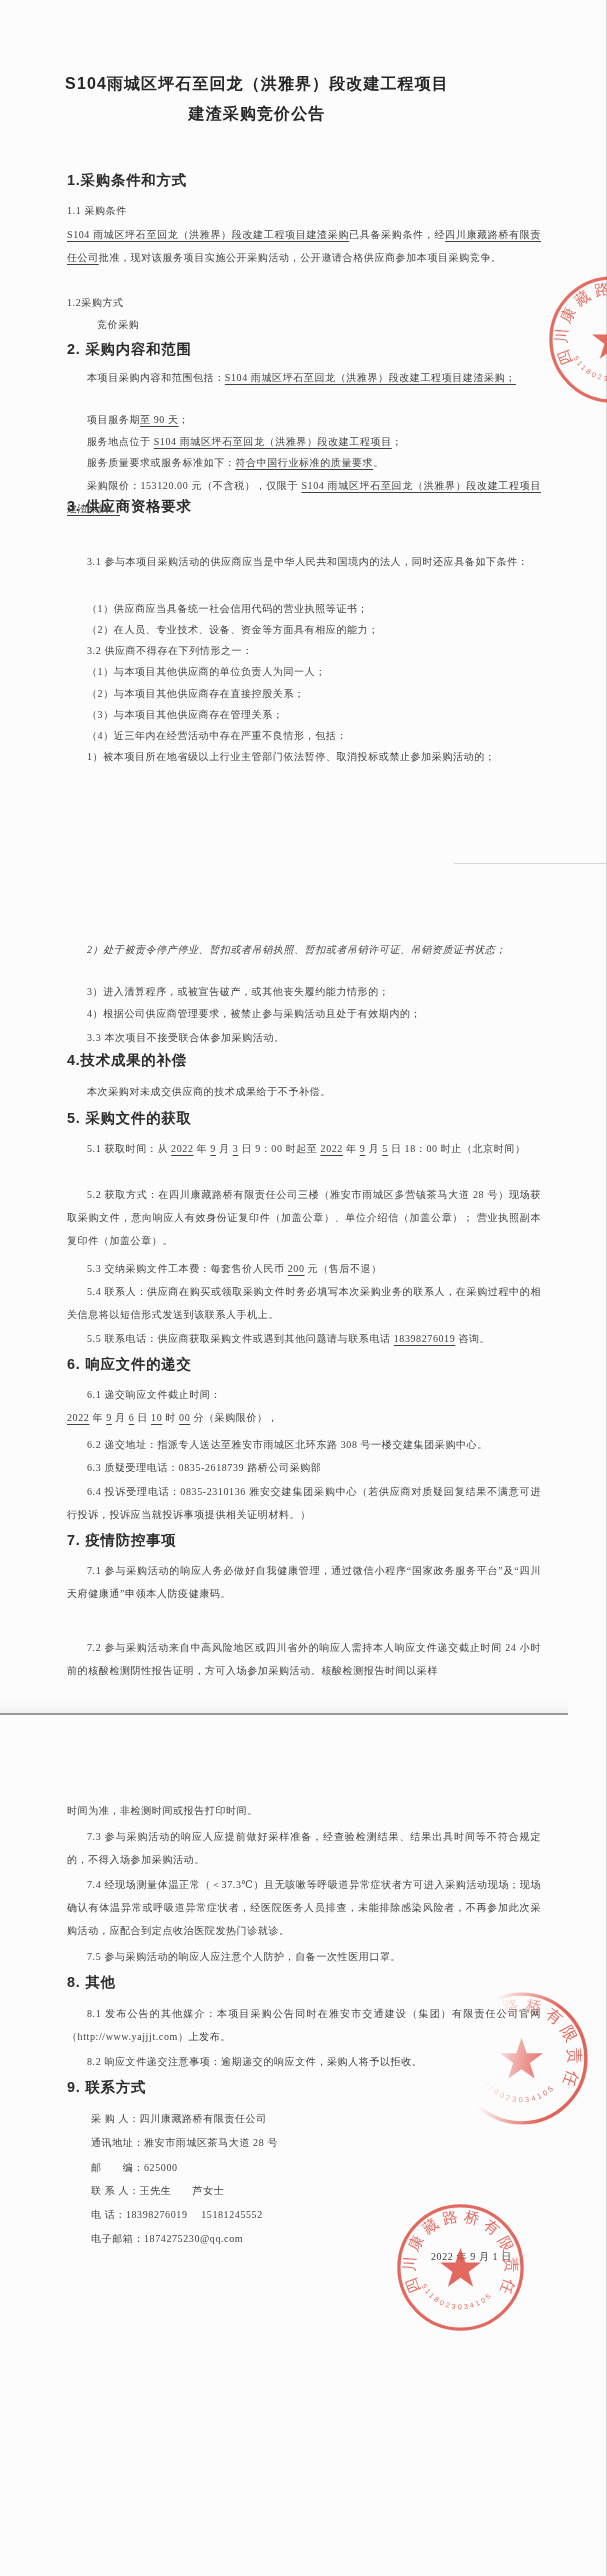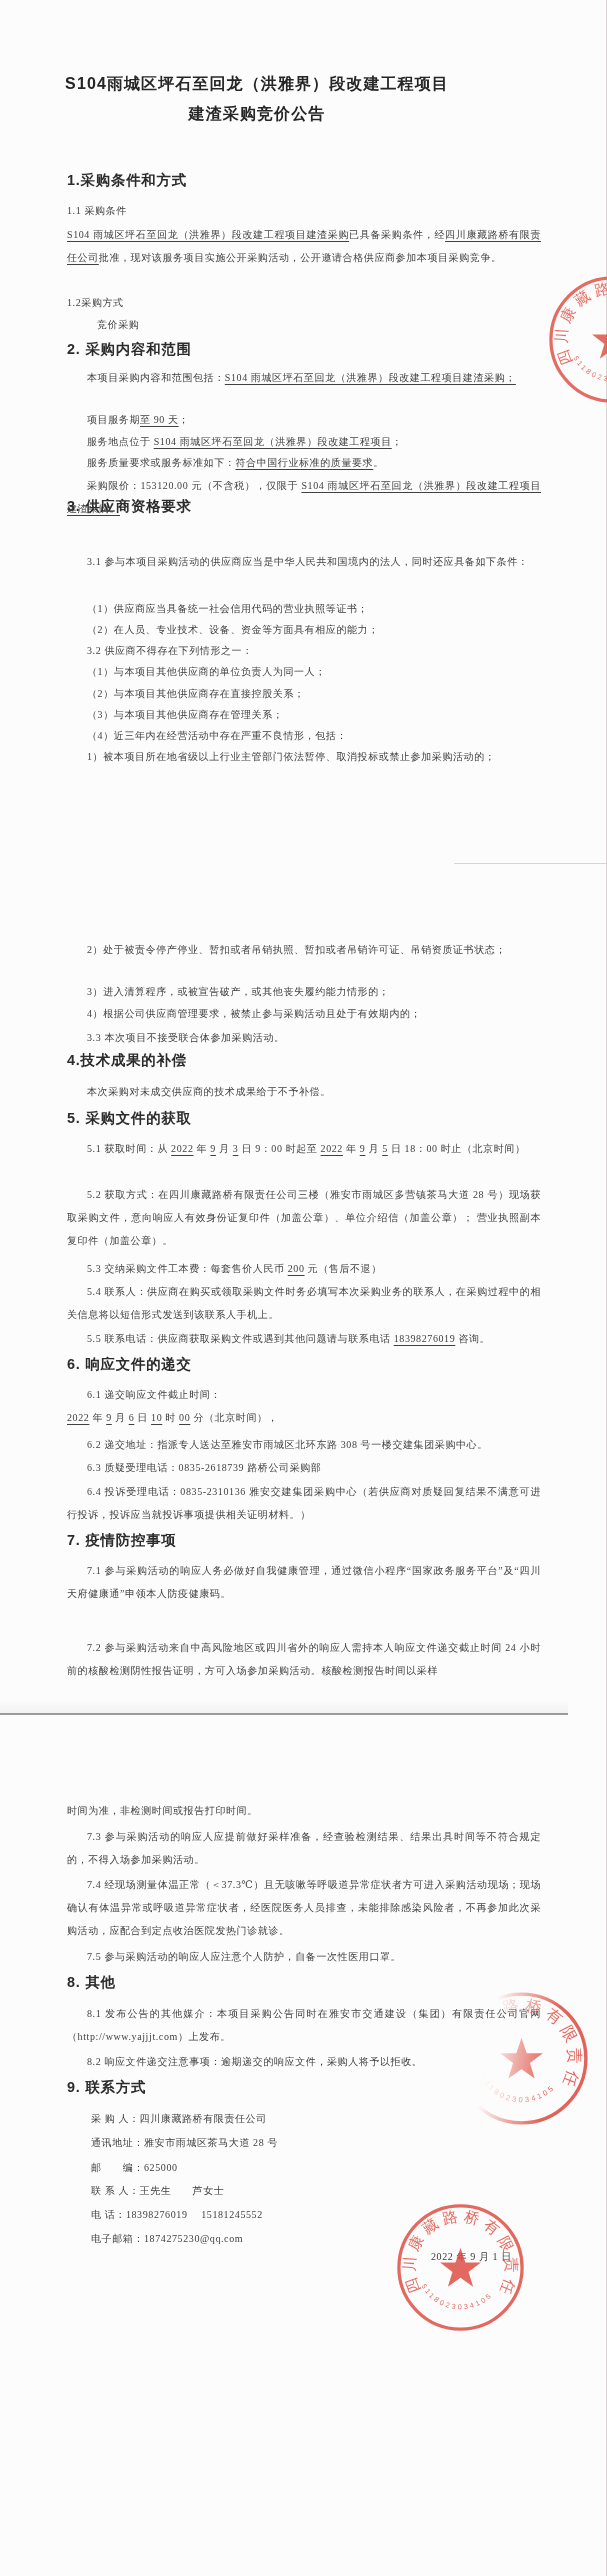--- a/index.html
+++ b/index.html
@@ -66,35 +66,35 @@
     <div class="block h" style="top: 496px;"><span>3. 供应商资格要求</span></div>
     <div class="block ind" style="top: 550px;"><span>3.1 参与本项目采购活动的供应商应当是中华人民共和国境内的法人，同时还应具备如下条件：</span></div>
     <div class="block ind" style="top: 597px;"><span>（1）供应商应当具备统一社会信用代码的营业执照等证书；</span></div>
     <div class="block ind" style="top: 618px;"><span>（2）在人员、专业技术、设备、资金等方面具有相应的能力；</span></div>
     <div class="block ind" style="top: 639px;"><span>3.2 供应商不得存在下列情形之一：</span></div>
     <div class="block ind" style="top: 660px;"><span>（1）与本项目其他供应商的单位负责人为同一人；</span></div>
     <div class="block ind" style="top: 682px;"><span>（2）与本项目其他供应商存在直接控股关系；</span></div>
     <div class="block ind" style="top: 703px;"><span>（3）与本项目其他供应商存在管理关系；</span></div>
     <div class="block ind" style="top: 724px;"><span>（4）近三年内在经营活动中存在严重不良情形，包括：</span></div>
     <div class="block ind" style="top: 745px;"><span>1）被本项目所在地省级以上行业主管部门依法暂停、取消投标或禁止参加采购活动的；</span></div>
-    <div class="block ind" style="top: 938px;"><span>2）处于被责令停产停业、暂扣或者吊销执照、暂扣或者吊销许可证、吊销资质证书状态；</span></div>
+    <div class="block ind" style="top: 938px; font-style: italic;"><span>2）处于被责令停产停业、暂扣或者吊销执照、暂扣或者吊销许可证、吊销资质证书状态；</span></div>
     <div class="block ind" style="top: 980px;"><span>3）进入清算程序，或被宣告破产，或其他丧失履约能力情形的；</span></div>
     <div class="block ind" style="top: 1002px;"><span>4）根据公司供应商管理要求，被禁止参与采购活动且处于有效期内的；</span></div>
     <div class="block ind" style="top: 1026px;"><span>3.3 本次项目不接受联合体参加采购活动。</span></div>
     <div class="block h" style="top: 1050px;"><span>4.技术成果的补偿</span></div>
     <div class="block ind" style="top: 1080px;"><span>本次采购对未成交供应商的技术成果给于不予补偿。</span></div>
     <div class="block h" style="top: 1108px;"><span>5. 采购文件的获取</span></div>
     <div class="block ind" style="top: 1137px;"><span>5.1 获取时间：从 </span><span class="u">2022</span><span> 年 </span><span class="u">9</span><span> 月 </span><span class="u">3</span><span> 日 9：00 时起至 </span><span class="u">2022</span><span> 年 </span><span class="u">9</span><span> 月 </span><span class="u">5</span><span> 日 18：00 时止（北京时间）</span></div>
     <div class="block ind" style="top: 1183px;"><span>5.2 获取方式：在四川康藏路桥有限责任公司三楼（雅安市雨城区多营镇茶马大道 28 号）现场获取采购文件，意向响应人有效身份证复印件（加盖公章）、单位介绍信（加盖公章）； 营业执照副本复印件（加盖公章）。</span></div>
     <div class="block ind" style="top: 1257px;"><span>5.3 交纳采购文件工本费：每套售价人民币 </span><span class="u">200</span><span> 元（售后不退）</span></div>
     <div class="block ind" style="top: 1280px;"><span>5.4 联系人：供应商在购买或领取采购文件时务必填写本次采购业务的联系人，在采购过程中的相关信息将以短信形式发送到该联系人手机上。</span></div>
     <div class="block ind" style="top: 1327px;"><span>5.5 联系电话：供应商获取采购文件或遇到其他问题请与联系电话 </span><span class="u">18398276019</span><span> 咨询。</span></div>
     <div class="block h" style="top: 1354px;"><span>6. 响应文件的递交</span></div>
     <div class="block ind" style="top: 1383px;"><span>6.1 递交响应文件截止时间：</span></div>
-    <div class="block p" style="top: 1406px;"><span class="u">2022</span><span> 年 </span><span class="u">9</span><span> 月 </span><span class="u">6</span><span> 日 </span><span class="u">10</span><span> 时 </span><span class="u">00</span><span> 分（北京时间），</span></div>
+    <div class="block p" style="top: 1406px;"><span class="u">2022</span><span> 年 </span><span class="u">9</span><span> 月 </span><span class="u">6</span><span> 日 </span><span class="u">10</span><span> 时 </span><span class="u">00</span><span> 分（采购限价），</span></div>
     <div class="block ind" style="top: 1433px;"><span>6.2 递交地址：指派专人送达至雅安市雨城区北环东路 308 号一楼交建集团采购中心。</span></div>
     <div class="block ind" style="top: 1456px;"><span>6.3 质疑受理电话：0835-2618739 路桥公司采购部</span></div>
     <div class="block ind" style="top: 1480px;"><span>6.4 投诉受理电话：0835-2310136 雅安交建集团采购中心（若供应商对质疑回复结果不满意可进行投诉，投诉应当就投诉事项提供相关证明材料。）</span></div>
     <div class="block h" style="top: 1530px;"><span>7. 疫情防控事项</span></div>
     <div class="block ind" style="top: 1559px;"><span>7.1 参与采购活动的响应人务必做好自我健康管理，通过微信小程序“国家政务服务平台”及“四川天府健康通”申领本人防疫健康码。</span></div>
     <div class="block ind" style="top: 1608px; margin-top: 28px;"><span>7.2 参与采购活动来自中高风险地区或四川省外的响应人需持本人响应文件递交截止时间 24 小时前的核酸检测阴性报告证明，方可入场参加采购活动。核酸检测报告时间以采样</span></div>
     <div class="block p" style="top: 1799px;"><span>时间为准，非检测时间或报告打印时间。</span></div>
     <div class="block ind" style="top: 1825px;"><span>7.3 参与采购活动的响应人应提前做好采样准备，经查验检测结果、结果出具时间等不符合规定的，不得入场参加采购活动。</span></div>
     <div class="block ind" style="top: 1873px;"><span>7.4 经现场测量体温正常（＜37.3℃）且无咳嗽等呼吸道异常症状者方可进入采购活动现场；现场确认有体温异常或呼吸道异常症状者，经医院医务人员排查，未能排除感染风险者，不再参加此次采购活动，应配合到定点收治医院发热门诊就诊。</span></div>
     <div class="block ind" style="top: 1945px;"><span>7.5 参与采购活动的响应人应注意个人防护，自备一次性医用口罩。</span></div>

